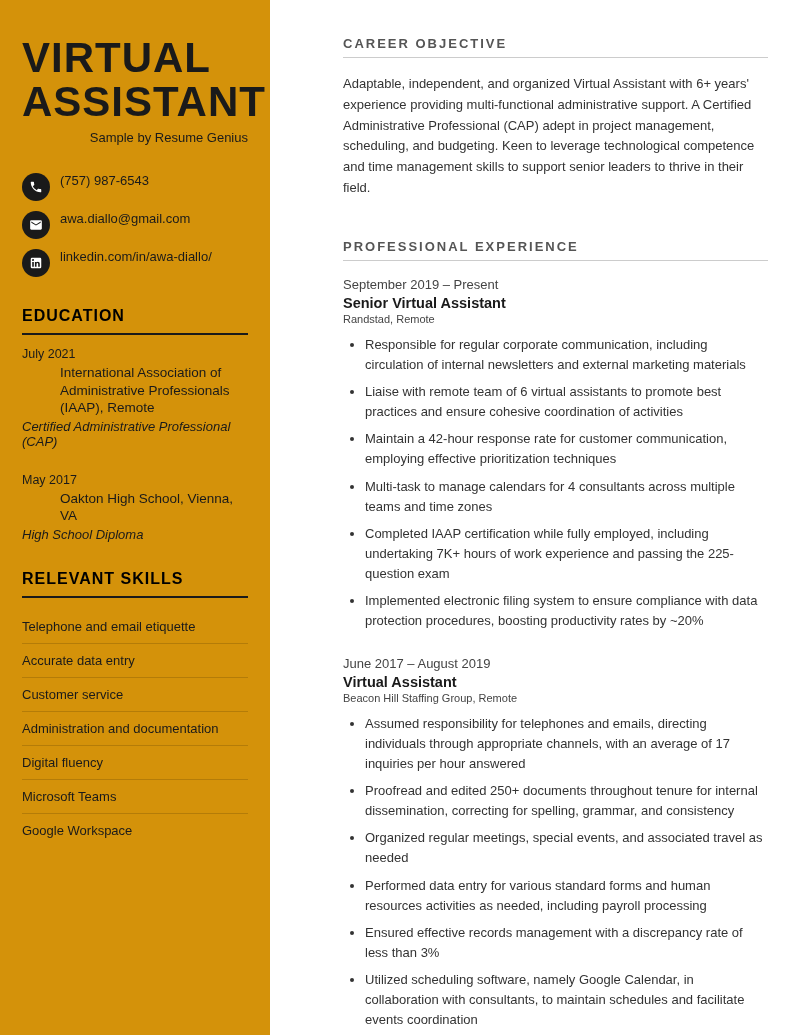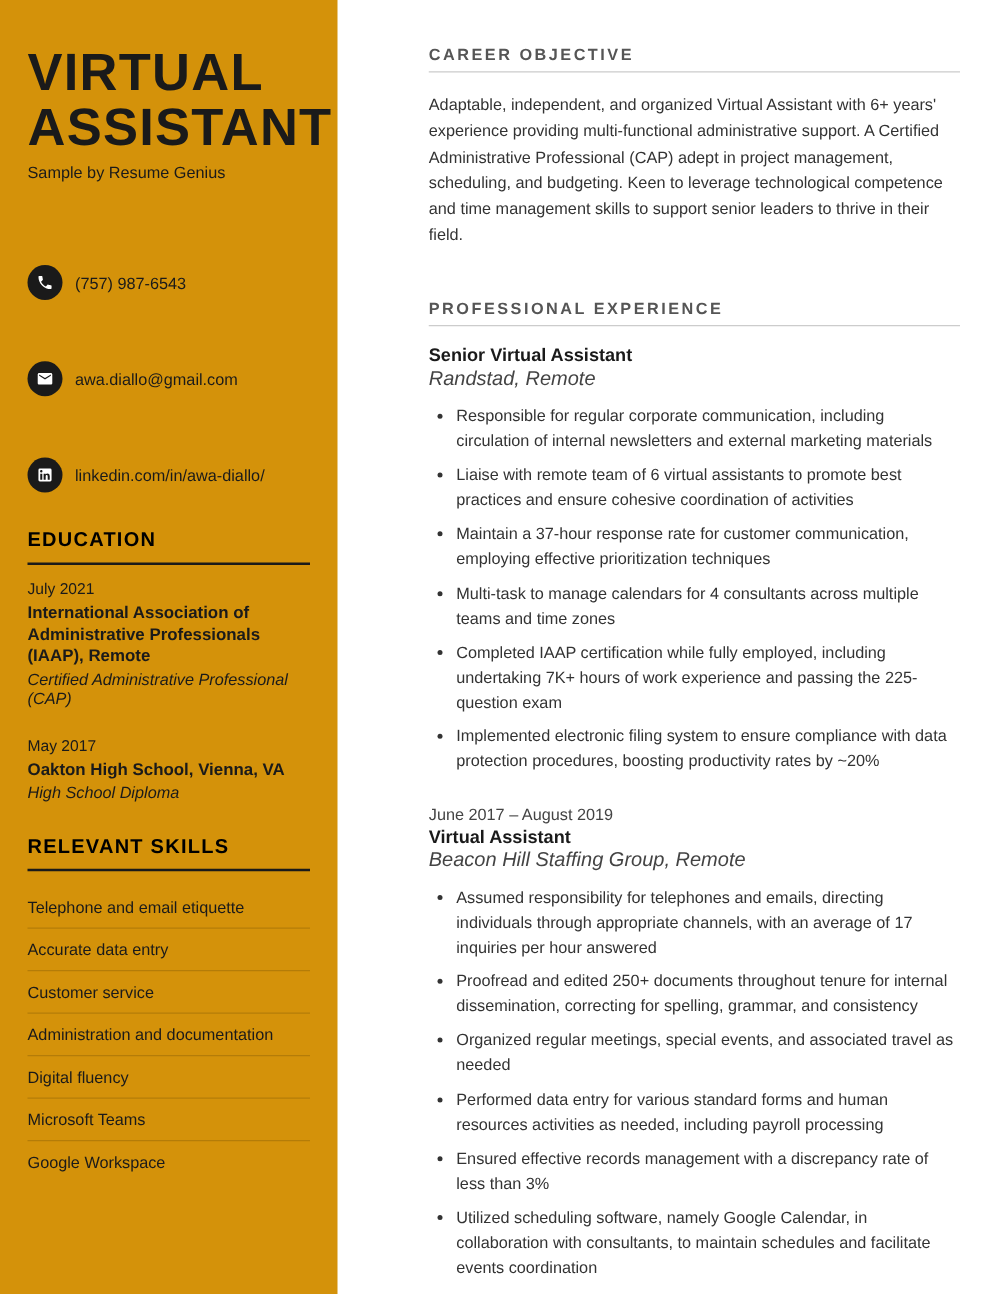--- a/index.html
+++ b/index.html
@@ -35,34 +35,34 @@
       color: #1a1a1a;
       line-height: 1.05;
       letter-spacing: 1px;
       margin-bottom: 6px;
     }
     .sidebar-subtitle {
       font-size: 13px;
       color: #1a1a1a;
       margin-bottom: 28px;
       font-style: normal;
+      text-align: right;
     }
     .contact-block {
       display: flex;
       flex-direction: column;
       gap: 10px;
       margin-bottom: 30px;
     }
     .contact-item {
       display: flex;
-      align-items: center;
+      align-items: flex-start;
       gap: 10px;
       font-size: 13px;
       color: #1a1a1a;
-      margin-top: 39px;
     }
     .contact-icon {
       width: 28px;
       height: 28px;
       background: #1a1a1a;
       border-radius: 50%;
       display: flex;
       align-items: center;
       justify-content: center;
       flex-shrink: 0;
@@ -88,24 +88,25 @@
     .education-block {
       margin-bottom: 24px;
     }
     .edu-date {
       font-size: 12.5px;
       color: #1a1a1a;
       margin-bottom: 3px;
     }
     .edu-school {
       font-size: 13.5px;
-      font-weight: 700;
+      font-weight: 400;
       color: #1a1a1a;
       margin-bottom: 2px;
       line-height: 1.3;
+      margin-left: 38px;
     }
     .edu-degree {
       font-size: 13px;
       font-style: italic;
       color: #1a1a1a;
     }
     .skills-section {
       margin-top: 4px;
     }
     .skill-item {
@@ -152,22 +153,21 @@
       color: #444;
       margin-bottom: 3px;
     }
     .job-title {
       font-size: 14.5px;
       font-weight: 700;
       color: #1a1a1a;
       margin-bottom: 2px;
     }
     .job-company {
-      font-size: 16px;
-      font-style: italic;
+      font-size: 11px;
       color: #444;
       margin-bottom: 10px;
     }
     .job-bullets {
       list-style: disc;
       padding-left: 22px;
       display: flex;
       flex-direction: column;
       gap: 7px;
     }
@@ -252,26 +252,27 @@
       <div class="main-section-title">CAREER OBJECTIVE</div>
       <hr class="main-divider">
       <p class="career-objective-text">Adaptable, independent, and organized Virtual Assistant with 6+ years' experience providing multi-functional administrative support. A Certified Administrative Professional (CAP) adept in project management, scheduling, and budgeting. Keen to leverage technological competence and time management skills to support senior leaders to thrive in their field.</p>
     </div>
 
     <div>
       <div class="main-section-title">PROFESSIONAL EXPERIENCE</div>
       <hr class="main-divider">
 
       <div class="job-block">
+        <div class="job-date">September 2019 – Present</div>
         <div class="job-title">Senior Virtual Assistant</div>
         <div class="job-company">Randstad, Remote</div>
         <ul class="job-bullets">
           <li>Responsible for regular corporate communication, including circulation of internal newsletters and external marketing materials</li>
           <li>Liaise with remote team of 6 virtual assistants to promote best practices and ensure cohesive coordination of activities</li>
-          <li>Maintain a 37-hour response rate for customer communication, employing effective prioritization techniques</li>
+          <li>Maintain a 42-hour response rate for customer communication, employing effective prioritization techniques</li>
           <li>Multi-task to manage calendars for 4 consultants across multiple teams and time zones</li>
           <li>Completed IAAP certification while fully employed, including undertaking 7K+ hours of work experience and passing the 225-question exam</li>
           <li>Implemented electronic filing system to ensure compliance with data protection procedures, boosting productivity rates by ~20%</li>
         </ul>
       </div>
 
       <div class="job-block">
         <div class="job-date">June 2017 – August 2019</div>
         <div class="job-title">Virtual Assistant</div>
         <div class="job-company">Beacon Hill Staffing Group, Remote</div>

